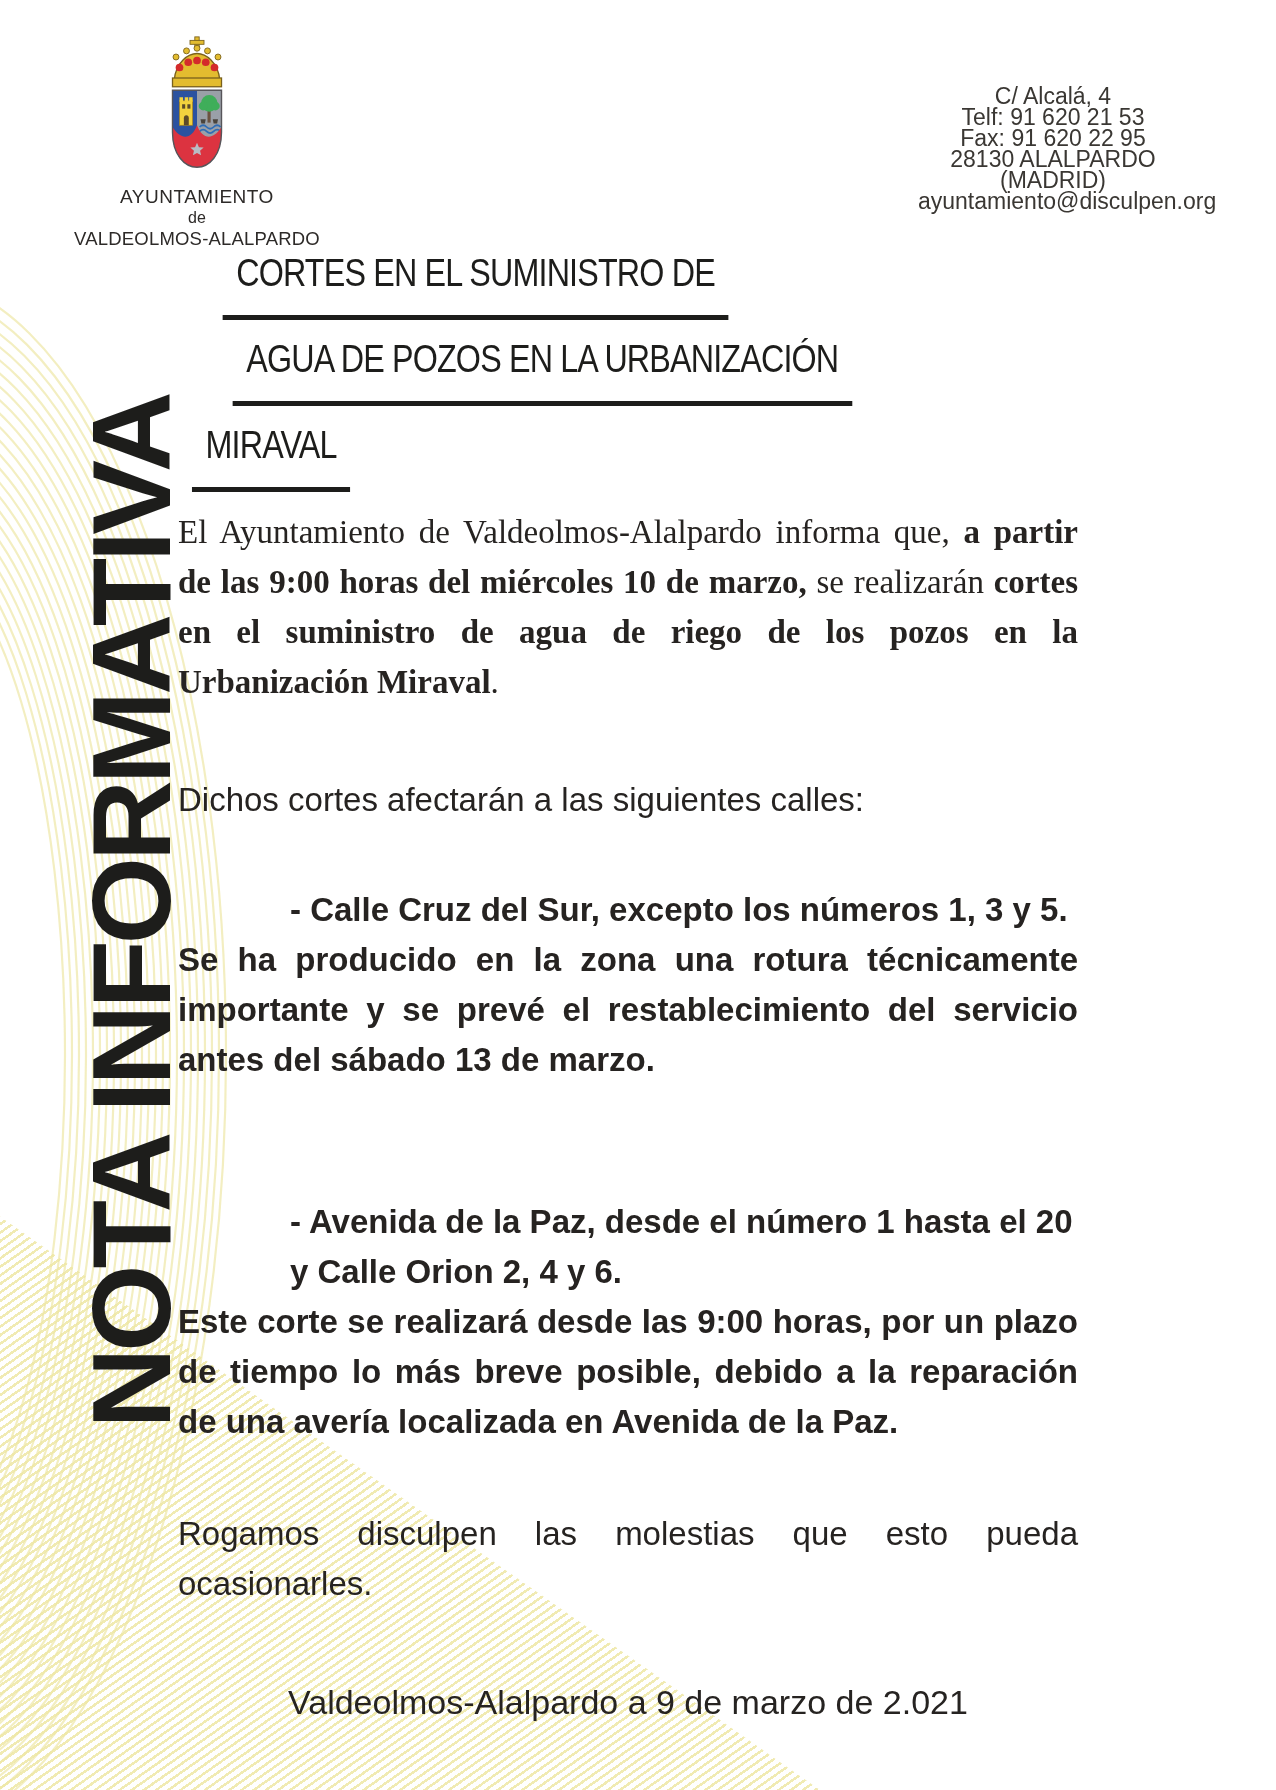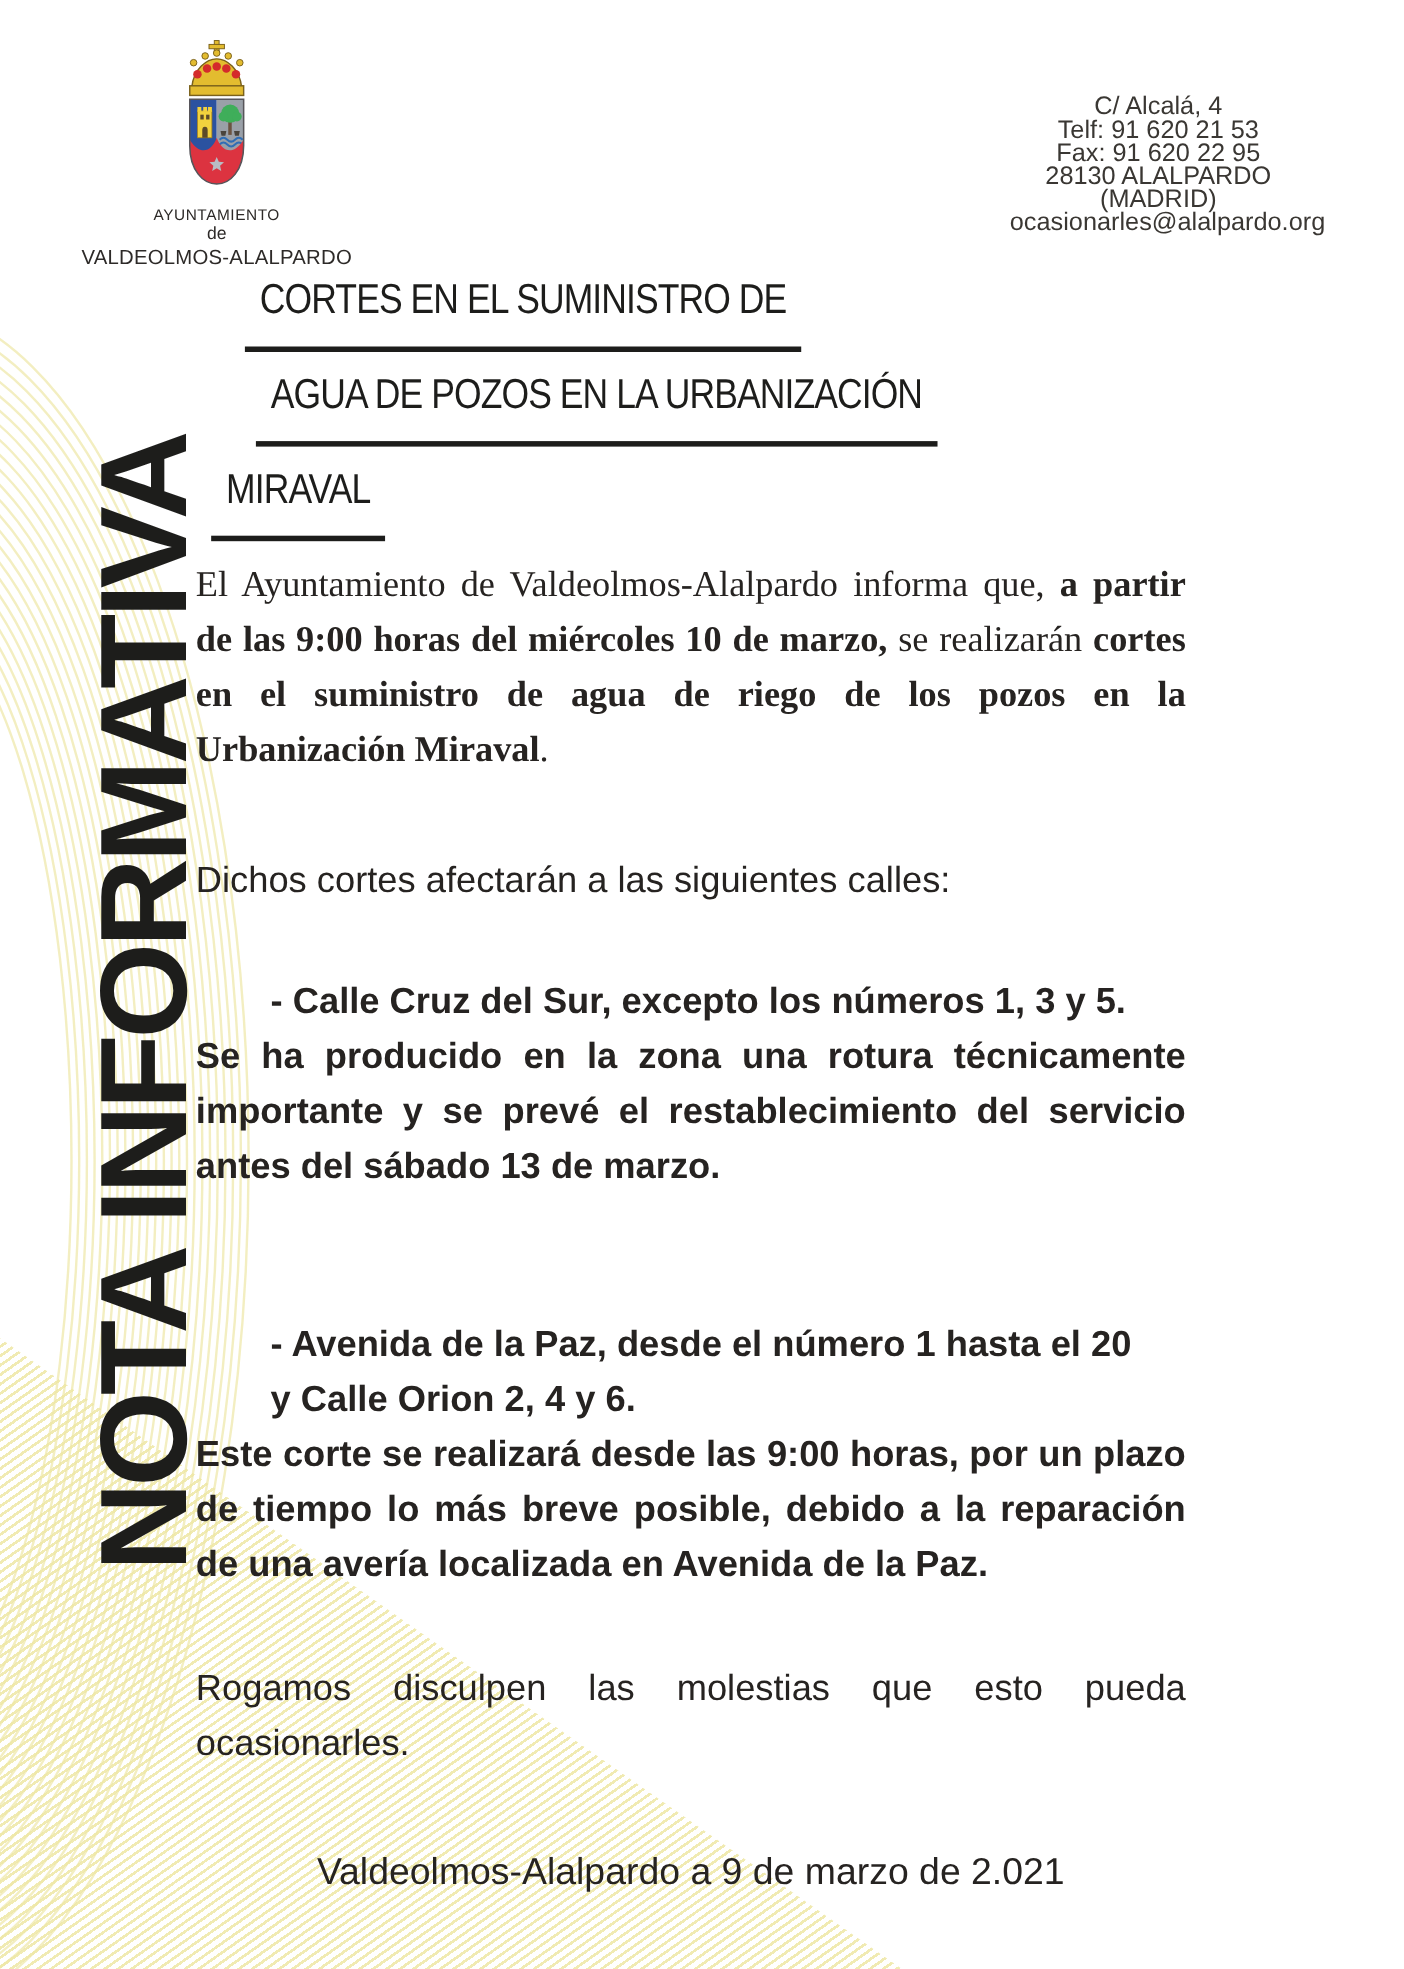--- a/index.html
+++ b/index.html
@@ -15,21 +15,21 @@
     position:absolute; left:0; top:1180px; width:820px; height:610px; z-index:0;
     background:repeating-linear-gradient(145deg,
       rgba(238,231,165,0.85) 0 2.5px, rgba(255,255,255,0) 2.5px 7px);
     clip-path:polygon(0 6%, 0 100%, 100% 100%);
   }
   
   .header-left {
     position:absolute; left:72px; top:36px; width:250px;
     text-align:center; z-index:2;
   }
-  .org-top    { font-size:14px; letter-spacing:0.5px; margin-top:6px; color:#2d2a28; }
+  .org-top    { font-size:19px; letter-spacing:0.5px; margin-top:6px; color:#2d2a28; }
   .org-mid    { font-size:16px; margin-top:1px; color:#2d2a28; }
   .org-bottom { font-size:18.5px; letter-spacing:0.2px; margin-top:1px; color:#2d2a28; }
   .contact {
     position:absolute; top:86px; right:88px; width:270px;
     text-align:center; z-index:2;
     font-size:23px; line-height:21px; color:#3a3733;
   }
   
   .side-label {
     position:absolute; left:131px; top:912px; z-index:1;
@@ -52,21 +52,21 @@
     padding:0 16px 3px 16px;
     white-space:nowrap;
   }
   
   .content {
     position:absolute; left:178px; top:447px; width:900px; z-index:2;
     font-size:33px; line-height:50px; color:#262321;
   }
   .content .b, .bold { font-weight:700; }
   .just { text-align:justify; }
-  .indent { padding-left:68px; }
+  .indent { padding-left:92px;margin-left:20px; }
   #p1 { margin-top:60px;font-family:Liberation Serif, serif; }
   #p2 { margin-top:68px; }
   #s1-bullet { margin-top:60px; }
   #s2-block  { margin-top:112px; }
   #p5 { margin-top:62px; }
   #date-line { margin-top:68px; text-align:center; font-size:34px; }
 </style>
 </head>
 <body>
 
@@ -160,21 +160,21 @@
     <div class="org-mid">de</div>
     <div class="org-bottom">VALDEOLMOS-ALALPARDO</div>
   </div>
 
   <div class="contact">
     <div>C/ Alcalá, 4</div>
     <div>Telf: 91 620 21 53</div>
     <div>Fax: 91 620 22 95</div>
     <div>28130 ALALPARDO</div>
     <div>(MADRID)</div>
-    <div>ocasionarles@alalpardo.org</div>
+    <div>ayuntamiento@disculpen.org</div>
   </div>
 
   <div class="side-label">NOTA INFORMATIVA</div>
 
   <div class="title">
     <div><span class="tline">CORTES EN EL SUMINISTRO DE</span></div>
     <div><span class="tline">AGUA DE POZOS EN LA URBANIZACIÓN</span></div>
     <div><span class="tline">MIRAVAL</span></div>
   </div>
 

